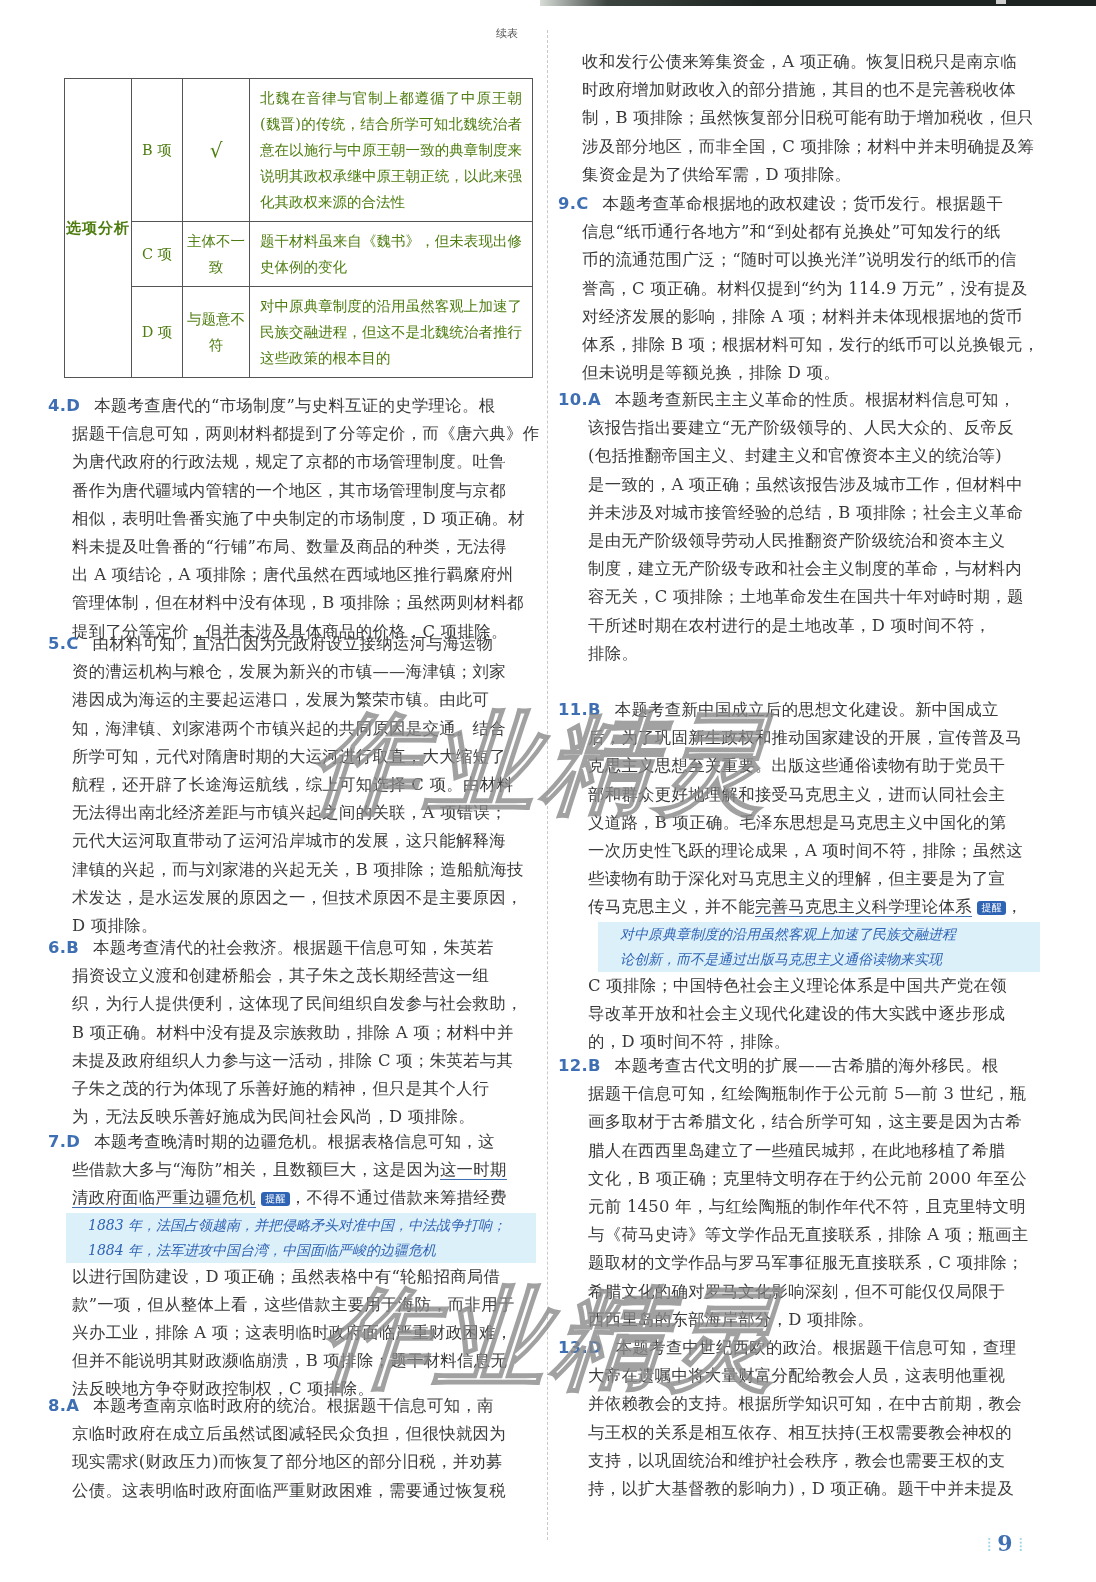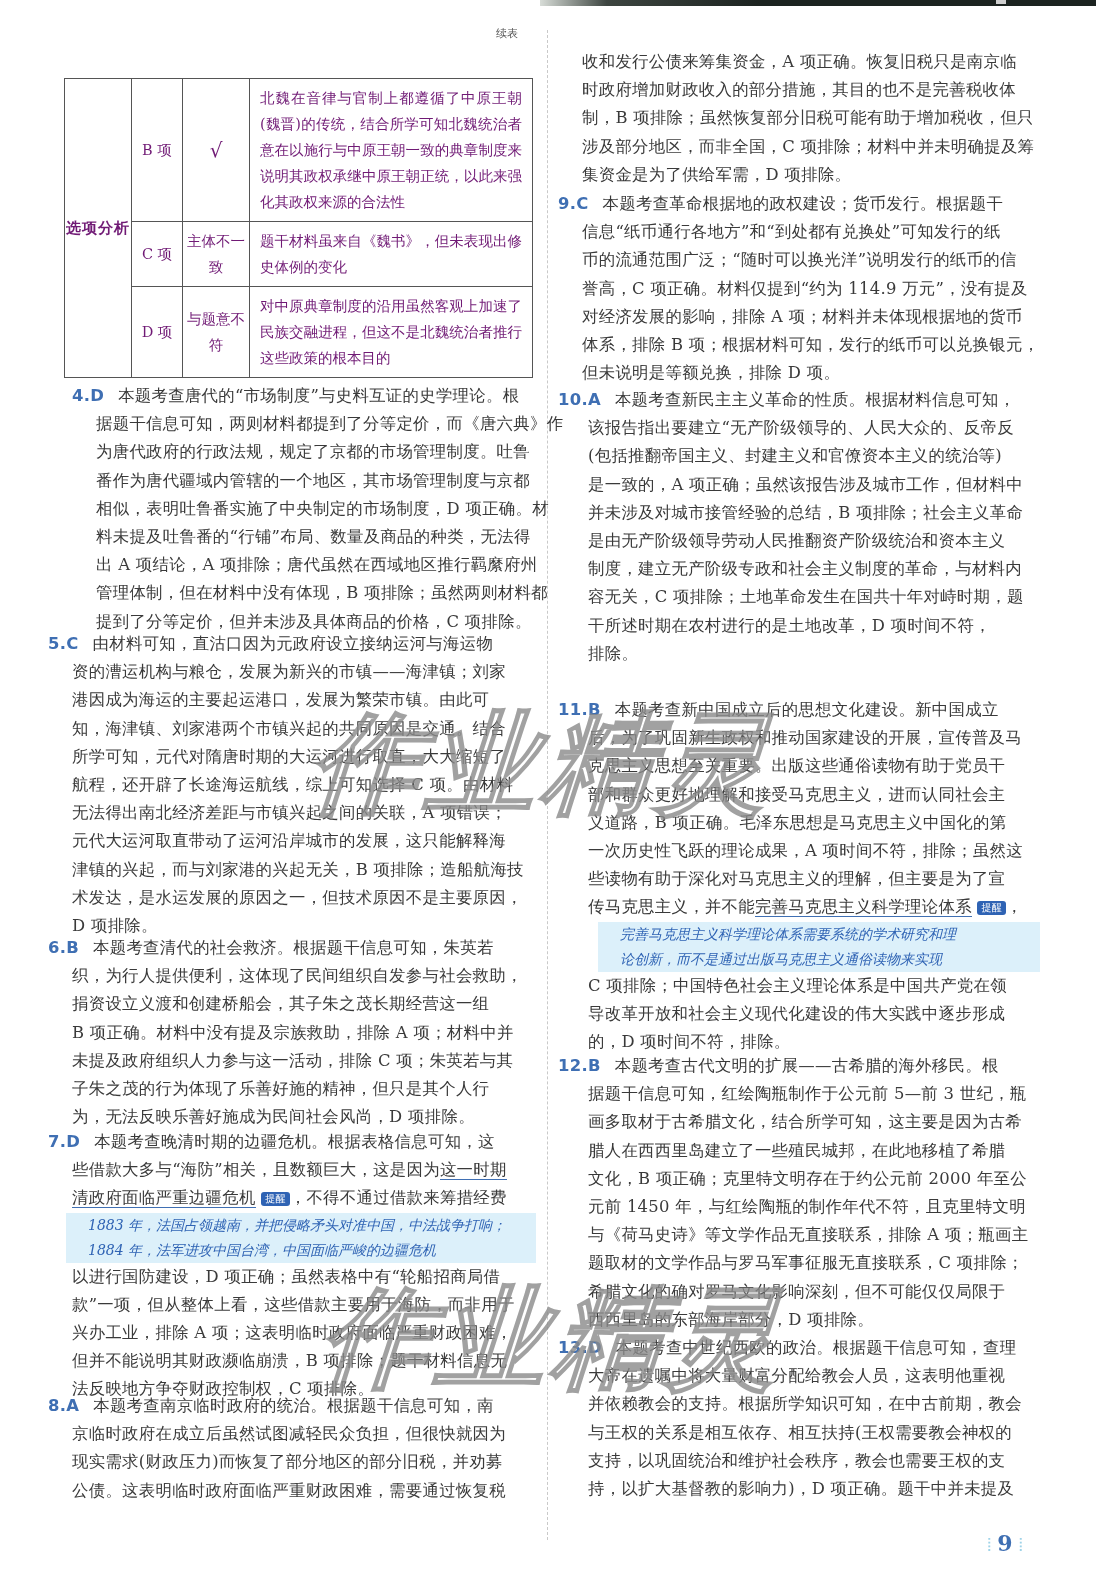--- a/index.html
+++ b/index.html
@@ -21,21 +21,21 @@
     border-left: 1px dashed #c9c9c9;
   }
   .cont-label {
     position: absolute; top: 26px; right: 20px;
     font-size: 11px; color: #555;
   }
   table.opt {
     position: absolute; top: 78px; left: 14px; width: 469px;
     border-collapse: collapse; font-size: 14.5px; line-height: 26px;
   }
-  table.opt td { border: 1px solid #555; vertical-align: middle; color: #701a75; }
+  table.opt td { border: 1px solid #555; vertical-align: middle; color: #4d7c0f; }
   table.opt td.h { width: 64px; text-align: center; font-weight: bold; font-size: 15px; letter-spacing: 1px; }
   table.opt td.o { width: 48px; text-align: center; }
   table.opt td.v { width: 64px; text-align: center; }
   table.opt td.t { padding: 6px 10px; text-align: justify; }
   .blk { position: absolute; font-size: 16.4px; line-height: 28.2px; text-align: justify; }
   .blk .line { display: block; white-space: nowrap; letter-spacing: 0.3px; }
   .num { color: #3f6fb3; font-weight: bold; font-family: "DejaVu Sans", "Liberation Sans", sans-serif; margin-right: 14px; }
   .ind { padding-left: 24px; }
   .ind2 { padding-left: 30px; }
   .tip {
@@ -83,21 +83,21 @@
       <td class="t">题干材料虽来自《魏书》，但未表现出修史体例的变化</td>
     </tr>
     <tr>
       <td class="o">D 项</td>
       <td class="v">与题意不符</td>
       <td class="t">对中原典章制度的沿用虽然客观上加速了民族交融进程，但这不是北魏统治者推行这些政策的根本目的</td>
     </tr>
   </tbody>
     </table>
 
-  <div class="blk" style="top:382px;left:-2px;width:490px;margin-left:24px;">
+  <div class="blk" style="top:392px;left:-2px;width:490px;">
     <span class="line"><span class="num">4.D</span><span>本题考查唐代的“市场制度”与史料互证的史学理论。根</span></span>
     <span class="line ind">据题干信息可知，两则材料都提到了分等定价，而《唐六典》作</span>
     <span class="line ind">为唐代政府的行政法规，规定了京都的市场管理制度。吐鲁</span>
     <span class="line ind">番作为唐代疆域内管辖的一个地区，其市场管理制度与京都</span>
     <span class="line ind">相似，表明吐鲁番实施了中央制定的市场制度，D 项正确。材</span>
     <span class="line ind">料未提及吐鲁番的“行铺”布局、数量及商品的种类，无法得</span>
     <span class="line ind">出 A 项结论，A 项排除；唐代虽然在西域地区推行羁縻府州</span>
     <span class="line ind">管理体制，但在材料中没有体现，B 项排除；虽然两则材料都</span>
     <span class="line ind">提到了分等定价，但并未涉及具体商品的价格，C 项排除。</span>
   </div>
@@ -111,22 +111,22 @@
     <span class="line ind">航程，还开辟了长途海运航线，综上可知选择 C 项。由材料</span>
     <span class="line ind">无法得出南北经济差距与市镇兴起之间的关联，A 项错误；</span>
     <span class="line ind">元代大运河取直带动了运河沿岸城市的发展，这只能解释海</span>
     <span class="line ind">津镇的兴起，而与刘家港的兴起无关，B 项排除；造船航海技</span>
     <span class="line ind">术发达，是水运发展的原因之一，但技术原因不是主要原因，</span>
     <span class="line ind">D 项排除。</span>
   </div>
 
   <div class="blk" style="top:934px;left:-2px;width:490px;">
     <span class="line"><span class="num">6.B</span><span>本题考查清代的社会救济。根据题干信息可知，朱英若</span></span>
+    <span class="line ind">捐资设立义渡和创建桥船会，其子朱之茂长期经营这一组</span>
     <span class="line ind">织，为行人提供便利，这体现了民间组织自发参与社会救助，</span>
-    <span class="line ind">捐资设立义渡和创建桥船会，其子朱之茂长期经营这一组</span>
     <span class="line ind">B 项正确。材料中没有提及宗族救助，排除 A 项；材料中并</span>
     <span class="line ind">未提及政府组织人力参与这一活动，排除 C 项；朱英若与其</span>
     <span class="line ind">子朱之茂的行为体现了乐善好施的精神，但只是其个人行</span>
     <span class="line ind">为，无法反映乐善好施成为民间社会风尚，D 项排除。</span>
   </div>
 
   <div class="blk" style="top:1128px;left:-2px;width:490px;">
     <span class="line"><span class="num">7.D</span><span>本题考查晚清时期的边疆危机。根据表格信息可知，这</span></span>
     <span class="line ind"><span>些借款大多与“海防”相关，且数额巨大，这是因为</span><span class="ul">这一时期</span></span>
     <span class="line ind"><span class="ul">清政府面临严重边疆危机</span> <span class="tip">提醒</span><span>，不得不通过借款来筹措经费</span></span>
@@ -184,21 +184,21 @@
   <div class="blk" style="top:696px;left:0;width:490px;">
     <span class="line"><span class="num">11.B</span><span>本题考查新中国成立后的思想文化建设。新中国成立</span></span>
     <span class="line ind2">后，为了巩固新生政权和推动国家建设的开展，宣传普及马</span>
     <span class="line ind2">克思主义思想至关重要。出版这些通俗读物有助于党员干</span>
     <span class="line ind2">部和群众更好地理解和接受马克思主义，进而认同社会主</span>
     <span class="line ind2">义道路，B 项正确。毛泽东思想是马克思主义中国化的第</span>
     <span class="line ind2">一次历史性飞跃的理论成果，A 项时间不符，排除；虽然这</span>
     <span class="line ind2">些读物有助于深化对马克思主义的理解，但主要是为了宣</span>
     <span class="line ind2"><span>传马克思主义，并不能</span><span class="ul">完善马克思主义科学理论体系</span> <span class="tip">提醒</span><span>，</span></span>
     <span class="note" style="margin-left:40px;width:420px;">
-      <span style="display:block">完善马克思主义科学理论体系需要系统的学术研究和理</span>
+      <span style="display:block">对中原典章制度的沿用虽然客观上加速了民族交融进程</span>
       <span style="display:block">论创新，而不是通过出版马克思主义通俗读物来实现</span>
     </span>
     <span class="line ind2">C 项排除；中国特色社会主义理论体系是中国共产党在领</span>
     <span class="line ind2">导改革开放和社会主义现代化建设的伟大实践中逐步形成</span>
     <span class="line ind2">的，D 项时间不符，排除。</span>
   </div>
 
   <div class="blk" style="top:1052px;left:0;width:490px;">
     <span class="line"><span class="num">12.B</span><span>本题考查古代文明的扩展——古希腊的海外移民。根</span></span>
     <span class="line ind2">据题干信息可知，红绘陶瓶制作于公元前 5—前 3 世纪，瓶</span>

